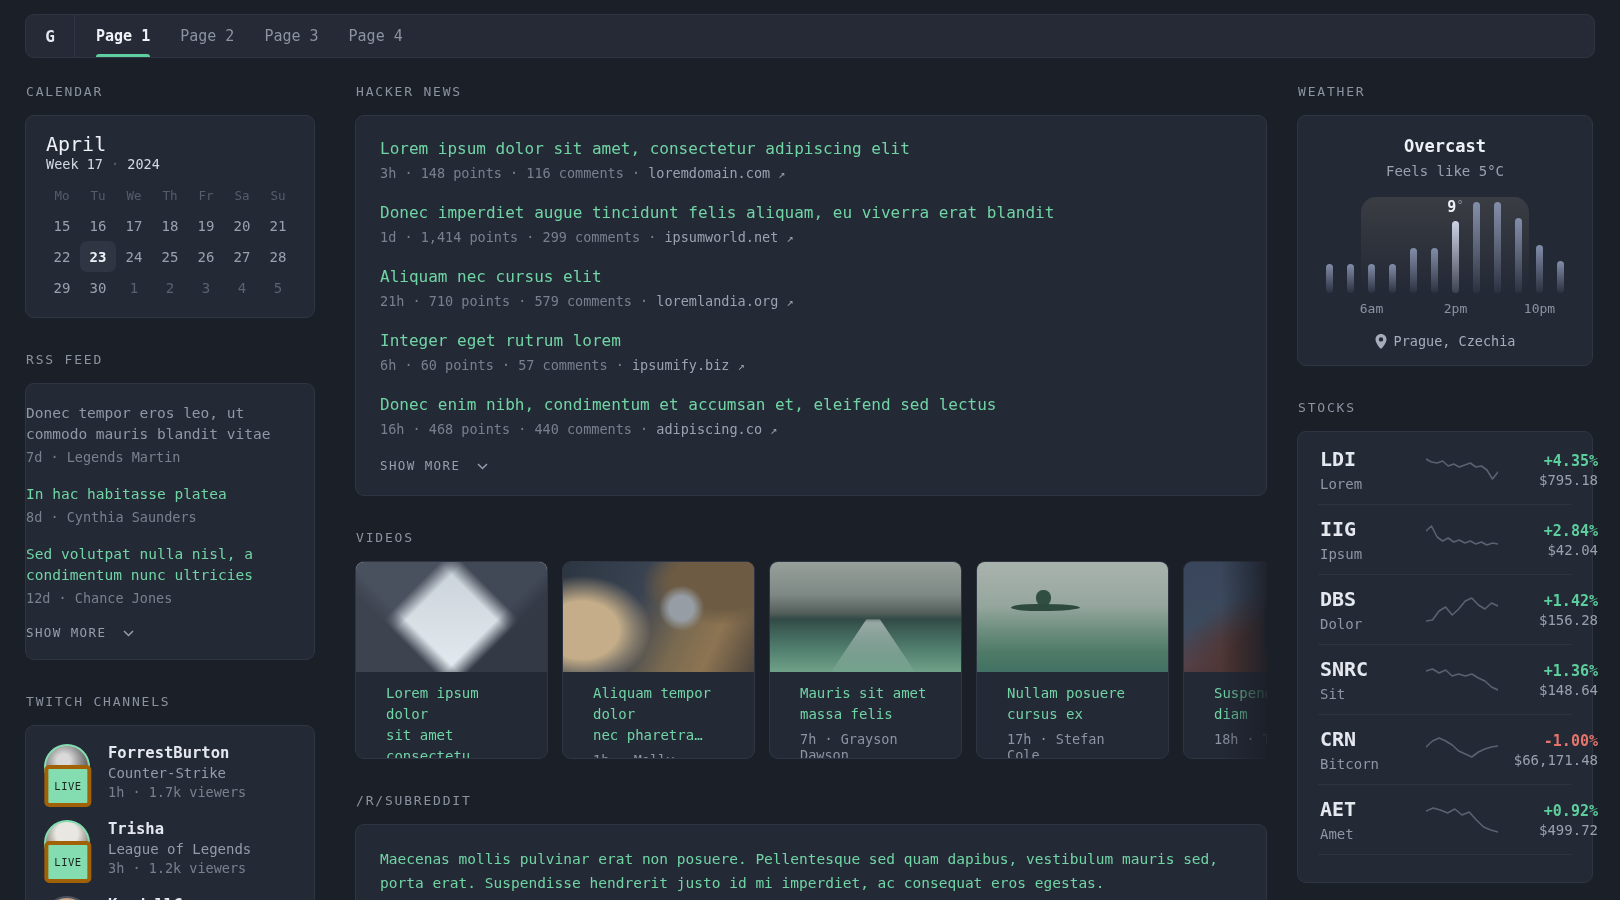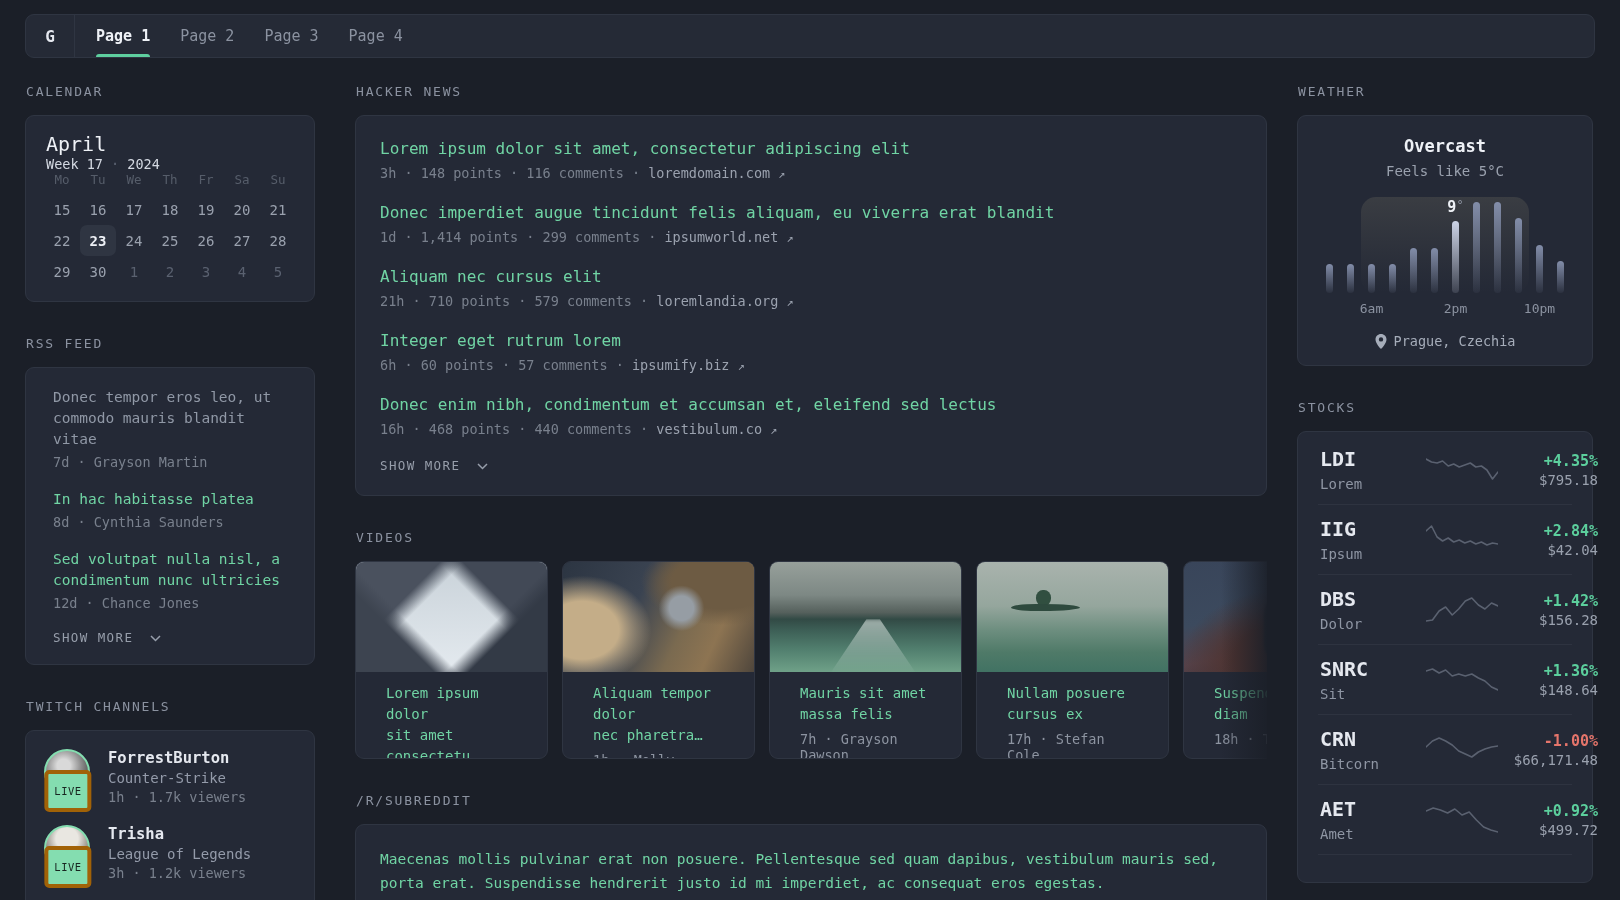--- a/index.html
+++ b/index.html
@@ -49,29 +49,29 @@
                cursor:pointer; padding:0; }
   .show-more svg { margin-top:1px; }
 
   
   .calendar-card { padding:16px 18px 14px 18px; }
   .cal-head { display:flex; justify-content:space-between; align-items:baseline; padding:0 2px;flex-direction:column; }
   .cal-month { font-size:20px; color:#eef1f6; }
   .cal-week { font-size:13.5px; color:#d4d9e2; }
   .cal-week .sep { color:#5c6372; }
   .cal-grid { display:grid; grid-template-columns:repeat(7,1fr); }
-  .cal-weekdays { }
+  .cal-weekdays { margin-top:16px; }
   .cal-wd { text-align:center; font-size:12.5px; color:#565d6a; height:22px; }
   .cal-day { height:31px; display:flex; align-items:center; justify-content:center;
              font-size:14px; color:#9aa1ae; border-radius:7px; }
   .cal-day.muted { color:#5a6170; }
   .cal-day.selected { background:#2f3542; color:#eef1f6; font-weight:bold; }
 
   
-  .rss-card { padding:19px 27px; }
+  .rss-card { padding:19px 0; }
   .rss-item { margin-bottom:19px; }
   .rss-title { display:block; font-size:14.5px; line-height:21px; white-space:pre-line;
                color:#70d4a4; text-decoration:none; cursor:pointer; }
   .rss-title.read { color:#9098a6; }
   .rss-item .meta { margin-top:4px; }
 
   
   .twitch-card { padding:18px 18px 10px 18px; }
   .tw-row { display:flex; gap:16px; margin-bottom:20px; cursor:pointer; }
   .tw-avatar-wrap { position:relative; width:48px; flex:none; }
@@ -231,21 +231,21 @@
         </div>
       </section>
 
       <section>
         <h2 class="sec-title">RSS FEED</h2>
         <div class="card rss-card">
           <div id="rss-items">
               <div class="rss-item">
                 <a class="rss-title read">Donec tempor eros leo, ut
 commodo mauris blandit vitae</a>
-                <div class="meta">7d · Grayson Martin</div>
+                <div class="meta">7d · Legends Martin</div>
               </div>
               <div class="rss-item">
                 <a class="rss-title green-link">In hac habitasse platea</a>
                 <div class="meta">8d · Cynthia Saunders</div>
               </div>
               <div class="rss-item">
                 <a class="rss-title green-link">Sed volutpat nulla nisl, a
 condimentum nunc ultricies</a>
                 <div class="meta">12d · Chance Jones</div>
               </div>
@@ -316,21 +316,21 @@
               <div class="hn-item">
                 <a class="hn-title green-link">Aliquam nec cursus elit</a>
                 <div class="meta"><span>21h · 710 points · 579 comments · </span><a class="domain">loremlandia.org </a><span class="arrow">↗</span></div>
               </div>
               <div class="hn-item">
                 <a class="hn-title green-link">Integer eget rutrum lorem</a>
                 <div class="meta"><span>6h · 60 points · 57 comments · </span><a class="domain">ipsumify.biz </a><span class="arrow">↗</span></div>
               </div>
               <div class="hn-item">
                 <a class="hn-title green-link">Donec enim nibh, condimentum et accumsan et, eleifend sed lectus</a>
-                <div class="meta"><span>16h · 468 points · 440 comments · </span><a class="domain">vestibulum.co </a><span class="arrow">↗</span></div>
+                <div class="meta"><span>16h · 468 points · 440 comments · </span><a class="domain">adipiscing.co </a><span class="arrow">↗</span></div>
               </div>
             </div>
           <button class="show-more">
             <span>SHOW MORE</span>
             <svg width="11" height="7" viewBox="0 0 11 7">
                 <polyline points="1,1 5.5,5.5 10,1" stroke="currentColor" fill="none" stroke-width="1.5"></polyline>
               </svg>
           </button>
         </div>
       </section>

